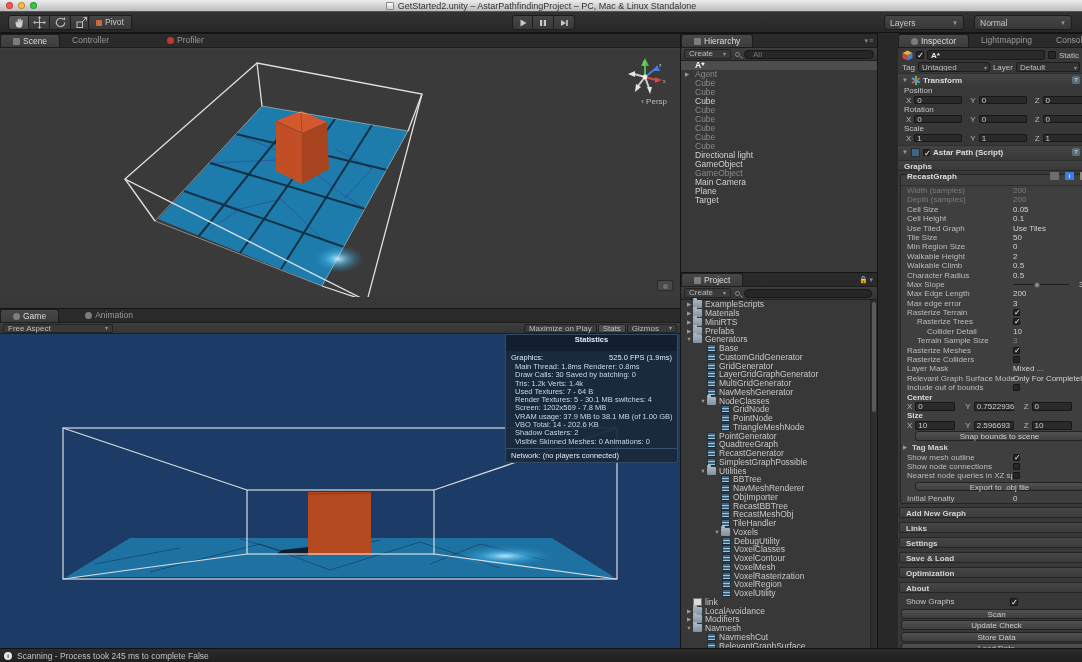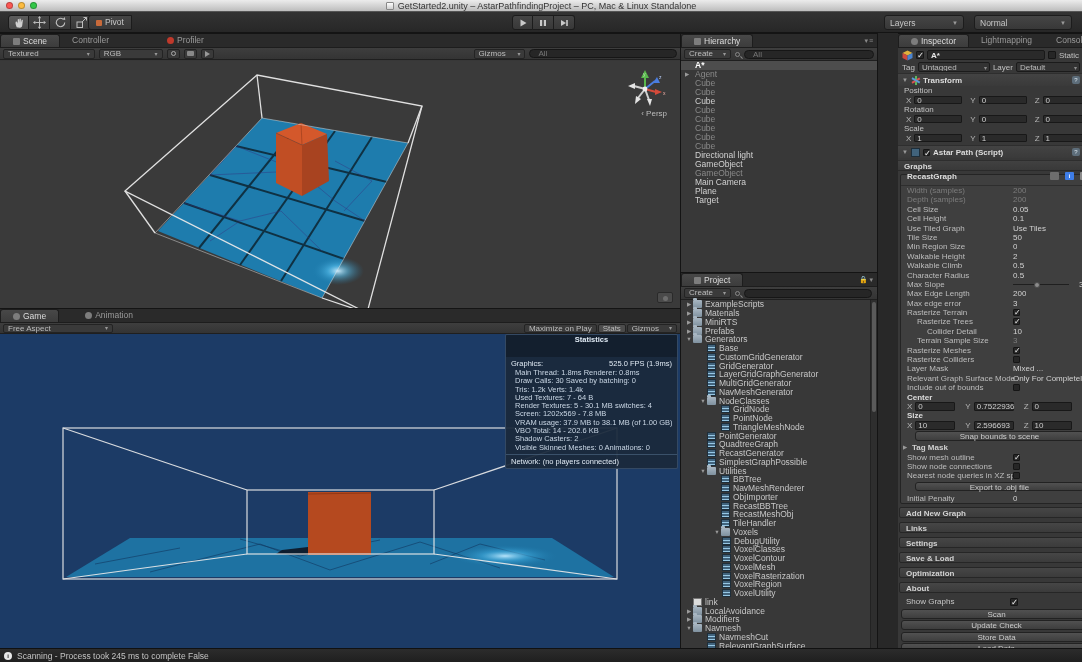--- a/index.html
+++ b/index.html
@@ -46,21 +46,21 @@
   .mini-toggle{width:13px;height:10px;background:#3a3a3a;border:1px solid #232323;border-radius:2px;display:flex;align-items:center;justify-content:center;}
 
   
   .viewport{position:absolute;left:0;}
   .persp-label{position:absolute;color:#bdbdbd;font-size:8px;}
   .cam-preview{position:absolute;width:16px;height:11px;background:#4a4a4a;border:1px solid #2a2a2a;border-radius:2px;}
   .cam-preview::after{content:"";position:absolute;left:5px;top:2.5px;width:5px;height:5px;border-radius:50%;background:#6d6d6d;}
 
   
   .stats-overlay{position:absolute;width:173px;background:rgba(27,41,60,.94);border:1px solid rgba(70,95,125,.6);border-radius:2px;color:#c9d6e4;font-size:7.5px;z-index:5;}
-  .stats-title{height:22px;line-height:10px;text-align:center;font-weight:bold;color:#e2ecf6;background:rgba(0,0,0,.25);}
+  .stats-title{height:16px;line-height:10px;text-align:center;font-weight:bold;color:#e2ecf6;background:rgba(0,0,0,.25);}
   .stats-gfx{display:flex;justify-content:space-between;padding:2px 5px 1px 5px;color:#dfe9f3;}
   .stats-line{padding:0 5px 0 9px;line-height:8.3px;white-space:nowrap;}
   .stats-net{margin-top:2px;border-top:1px solid rgba(90,120,150,.5);padding:2px 5px;color:#dfe9f3;}
 
   
   .hlist{position:absolute;top:27px;left:0;right:0;bottom:0;}
   .hrow{height:9px;line-height:9px;display:flex;align-items:center;padding-left:14px;position:relative;}
   .hrow .harrow{position:absolute;left:4px;font-size:5.5px;color:#9a9a9a;}
   .hrow .hlabel{font-size:8.5px;color:#d2d2d2;}
   .hrow.sel{background:#4d4d4d;}
@@ -259,21 +259,21 @@
       <div class="mini-toggle">
           <span style="width:0;height:0;border-top:3px solid transparent;border-bottom:3px solid transparent;border-left:5px solid #999;"></span>
         </div>
       <div class="sdrop" style="margin-left:256px;width:52px;justify-content:space-between;">
           <span>Gizmos</span>
           <span class="dd-arrow">▾</span>
         </div>
       <input class="search" style="width: 148px;" placeholder="All">
     </div>
 
-    <div class="viewport" style="top:27px;width:681px;height:248px;background:#3a3a3a;">
+    <div class="viewport" style="top:15px;width:681px;height:248px;background:#3a3a3a;">
       <svg width="681" height="248" viewBox="0 0 681 248">
         <defs>
           <radialGradient id="glow1" cx="50%" cy="50%" r="50%">
             <stop offset="0%" stop-color="#cdeeff" stop-opacity="0.95"></stop>
             <stop offset="40%" stop-color="#59c2f0" stop-opacity="0.55"></stop>
             <stop offset="100%" stop-color="#1e7cad" stop-opacity="0"></stop>
           </radialGradient>
         </defs>
 
         <polygon points="158,170 262,57 408,82 322,237" fill="#1E7CAD"></polygon>

